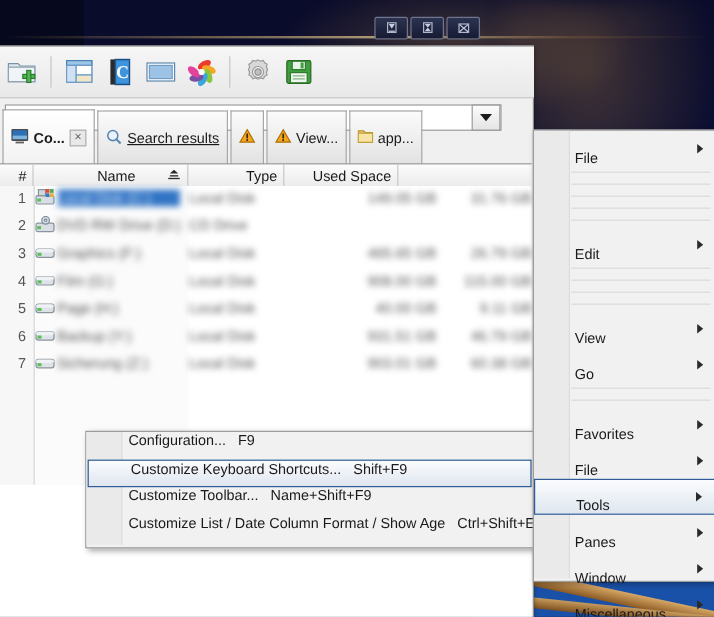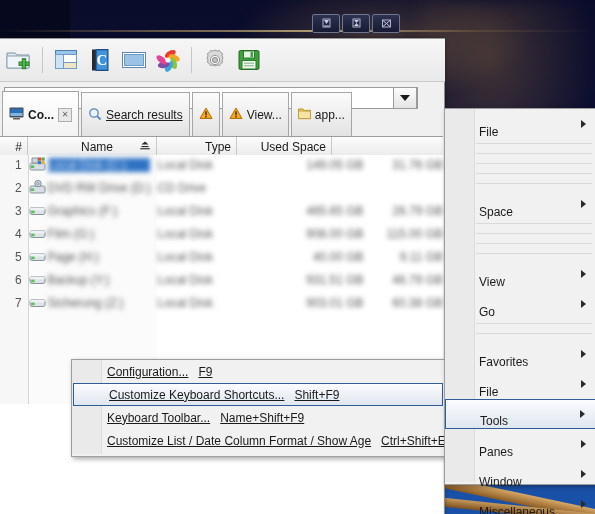--- a/index.html
+++ b/index.html
@@ -96,21 +96,21 @@
   .blur.sel{background:#2f73c4;color:#cfe0f5;}
   .rname{width:108px;overflow:hidden;white-space:nowrap;}
   .rtype{width:134px;padding-left:8px;box-sizing:border-box;}
   .rtot{width:92px;text-align:right;}
   .rused{width:84px;text-align:right;}
 
   
   #submenu{position:absolute;left:71px;top:359px;width:372px;height:96px;
     background:#f1f1f1;border:1px solid #9d9d9d;box-shadow:2px 2px 5px rgba(0,0,0,.35);}
   #submenu .sm-gutter{position:absolute;left:0;top:0;width:29px;height:94px;background:#eaeaea;border-right:1px solid #dcdcdc;}
-  .smitem{position:relative;height:23px;display:flex;align-items:center;padding-left:35px;font-size:12px;white-space:nowrap;text-decoration:underline;}
+  .smitem{position:relative;height:23px;display:flex;padding-left:35px;font-size:12px;white-space:nowrap;}
   .smitem.hl{background:linear-gradient(180deg,#fbfcfe,#dfe6ef);border:1px solid #2c5d96;box-sizing:border-box;margin:0 1px;}
   .smkey{padding-left:10px;}
 
   
   #mainmenu{position:absolute;left:444px;top:108px;width:151px;height:375px;
     background:#f1f1f1;border:1px solid #9d9d9d;box-shadow:2px 2px 5px rgba(0,0,0,.35);}
   #mainmenu .mm-gutter{position:absolute;left:0;top:0;width:29px;height:373px;background:#eaeaea;border-right:1px solid #dcdcdc;}
   .mmitem{position:relative;height:30px;display:flex;align-items:flex-end;padding-left:34px;font-size:12px;}
   .mmitem .arrow{position:absolute;right:10px;top:50%;transform:translateY(-50%);}
   .mmitem.hl{background:linear-gradient(180deg,#fbfcfe,#dee6ef);border:1px solid #2c5d96;box-sizing:border-box;}
@@ -440,21 +440,21 @@
   <div class="sm-gutter"></div>
   <div class="smitem">
     <span>Configuration...</span>
     <span class="smkey">F9</span>
   </div>
   <div class="smitem hl">
     <span>Customize Keyboard Shortcuts...</span>
     <span class="smkey">Shift+F9</span>
   </div>
   <div class="smitem">
-    <span>Keyboard Toolbar...</span>
+    <span>Customize Toolbar...</span>
     <span class="smkey">Name+Shift+F9</span>
   </div>
   <div class="smitem">
     <span>Customize List / Date Column Format / Show Age</span>
     <span class="smkey">Ctrl+Shift+E</span>
   </div>
 </div>
 
 <div id="mainmenu">
   <div class="mm-gutter"></div>
@@ -463,21 +463,21 @@
     <span>File</span>
     <span class="arrow"></span>
   </div>
   <div class="mmsep"></div>
   <div class="mmsep"></div>
   <div class="mmsep"></div>
   <div class="mmsep"></div>
   <div class="mmsep"></div>
 
   <div class="mmitem">
-    <span>Space</span>
+    <span>Edit</span>
     <span class="arrow"></span>
   </div>
   <div class="mmsep"></div>
   <div class="mmsep"></div>
   <div class="mmsep"></div>
   <div class="mmsep"></div>
 
   <div class="mmitem">
     <span>View</span>
     <span class="arrow"></span>

